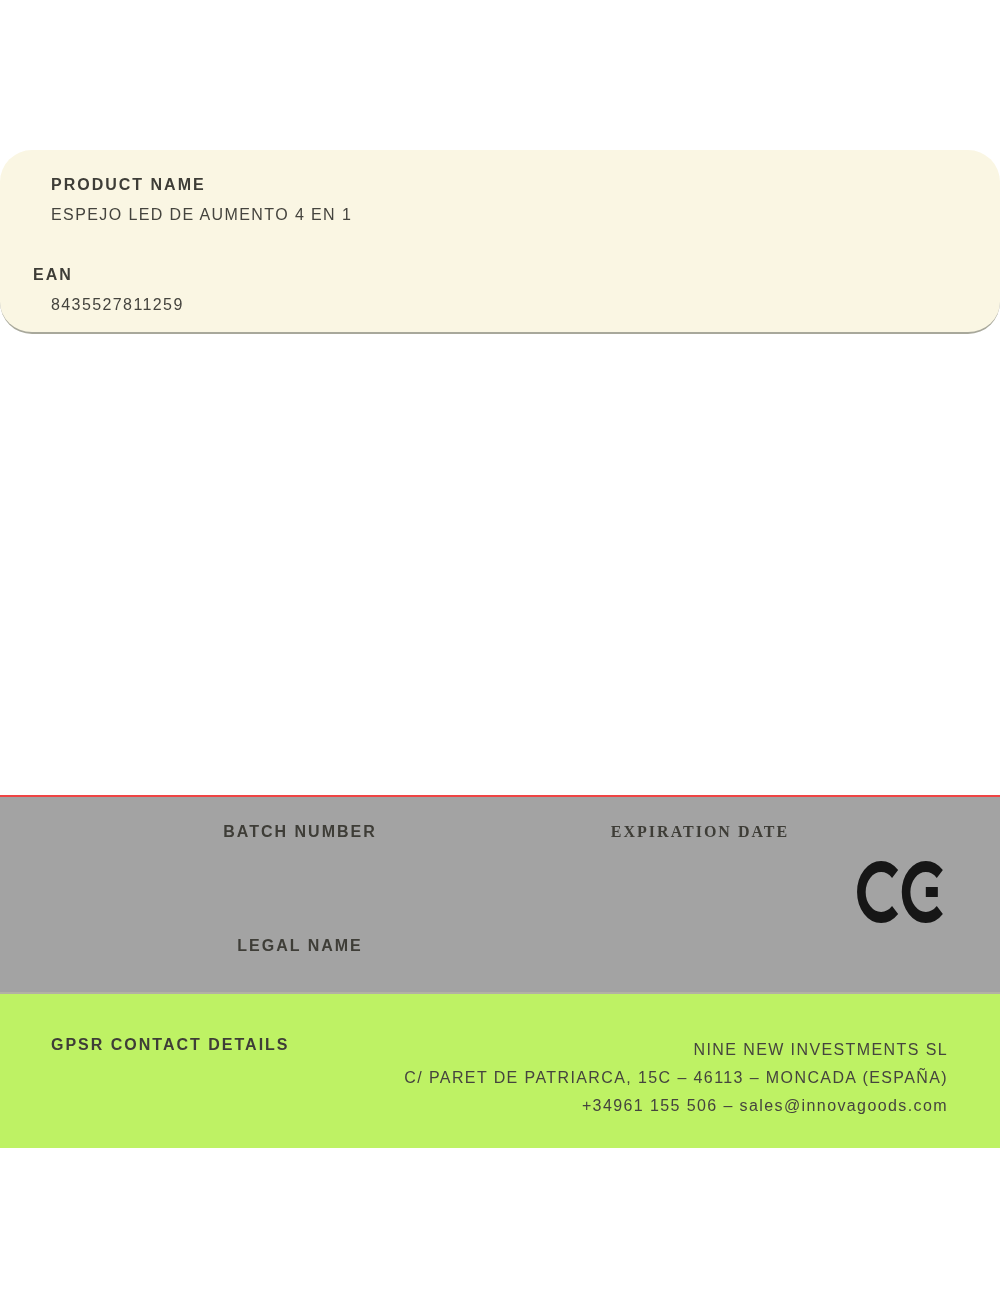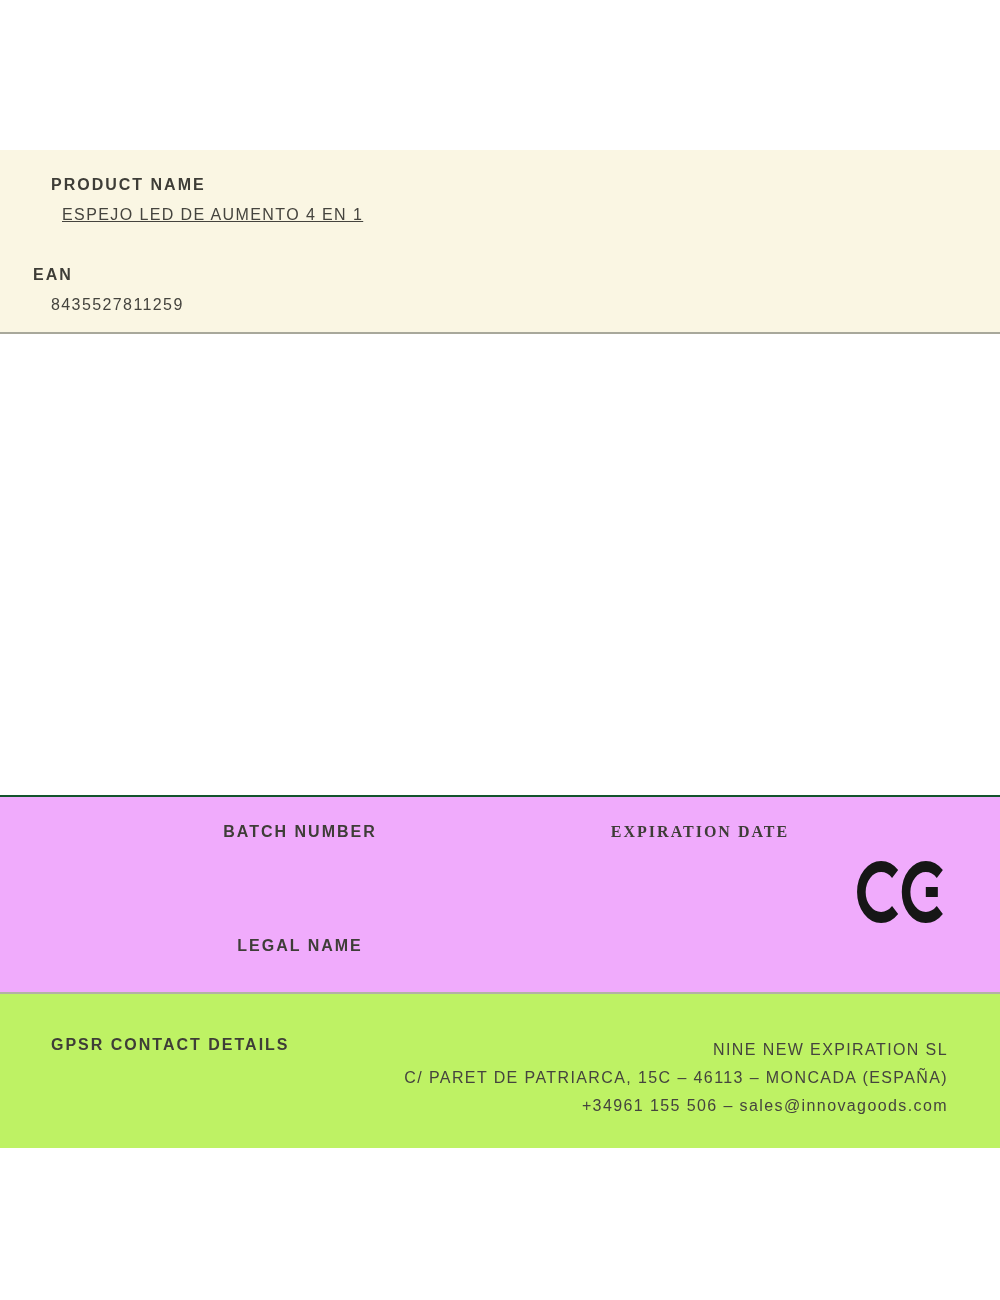--- a/index.html
+++ b/index.html
@@ -11,25 +11,26 @@
     height: 1300px;
     background: #ffffff;
     overflow: hidden;
     color: #3e3d37;
   }
   .band { position: absolute; left: 0; width: 1000px; }
   .band-product {
     top: 150px; height: 184px;
     background: #faf6e3;
     border-bottom: 2px solid #a8a89b;
+    border-radius: 32px;
   }
   .band-batch {
     top: 795px; height: 197px;
-    background: #f0abfc;
-    border-top: 2px solid #14532d;
+    background: #a3a3a3;
+    border-top: 2px solid #ef4444;
   }
   .band-gpsr {
     top: 992px; height: 156px;
     background: #bef264;
     border-top: 2px solid #b3b2a4;
   }
   .label {
     font-size: 16px;
     font-weight: 700;
     letter-spacing: 2px;
@@ -37,21 +38,21 @@
   }
   .value {
     font-size: 16px;
     font-weight: 400;
     letter-spacing: 1.4px;
     color: #45443e;
   }
   .abs { position: absolute; }
   
   .p-name-label  { left: 51px; top: 26px; }
-  .p-name-value  { left: 62px; top: 56px; text-decoration: underline; }
+  .p-name-value  { left: 51px; top: 56px; }
   .p-ean-label   { left: 33px; top: 116px; }
   .p-ean-value   { left: 51px; top: 146px; }
   
   .col-left  { left: 0;   width: 600px; text-align: center; }
   .col-right { left: 400px; width: 600px; text-align: center; font-family: Liberation Serif, serif; }
   .row-1 { top: 26px; }
   .row-2 { top: 108px; margin-top: 32px; }
   .row-2v { top: 147px; }
   .ce-wrap { position: absolute; left: 857px; top: 64px; width: 86px; height: 62px; }
   .ce-wrap svg { width: 100%; height: 100%; display: block; }
@@ -92,19 +93,19 @@
           <path d="M 96.3 11.7 A 23 23 0 1 0 96.3 44.3"></path>
           <path d="M 80 28 H 94" stroke-width="9"></path>
         </g>
       </svg>
     </div>
   </section>
 
   <section class="band band-gpsr">
     <div class="abs label g-label">GPSR CONTACT DETAILS</div>
     <div class="g-right">
-      <span class="value">NINE NEW EXPIRATION SL</span>
+      <span class="value">NINE NEW INVESTMENTS SL</span>
       <span class="value">C/ PARET DE PATRIARCA, 15C – 46113 – MONCADA (ESPAÑA)</span>
       <span class="value">+34961 155 506 – sales@innovagoods.com</span>
     </div>
   </section>
 
 </div>
 
 </body></html>

